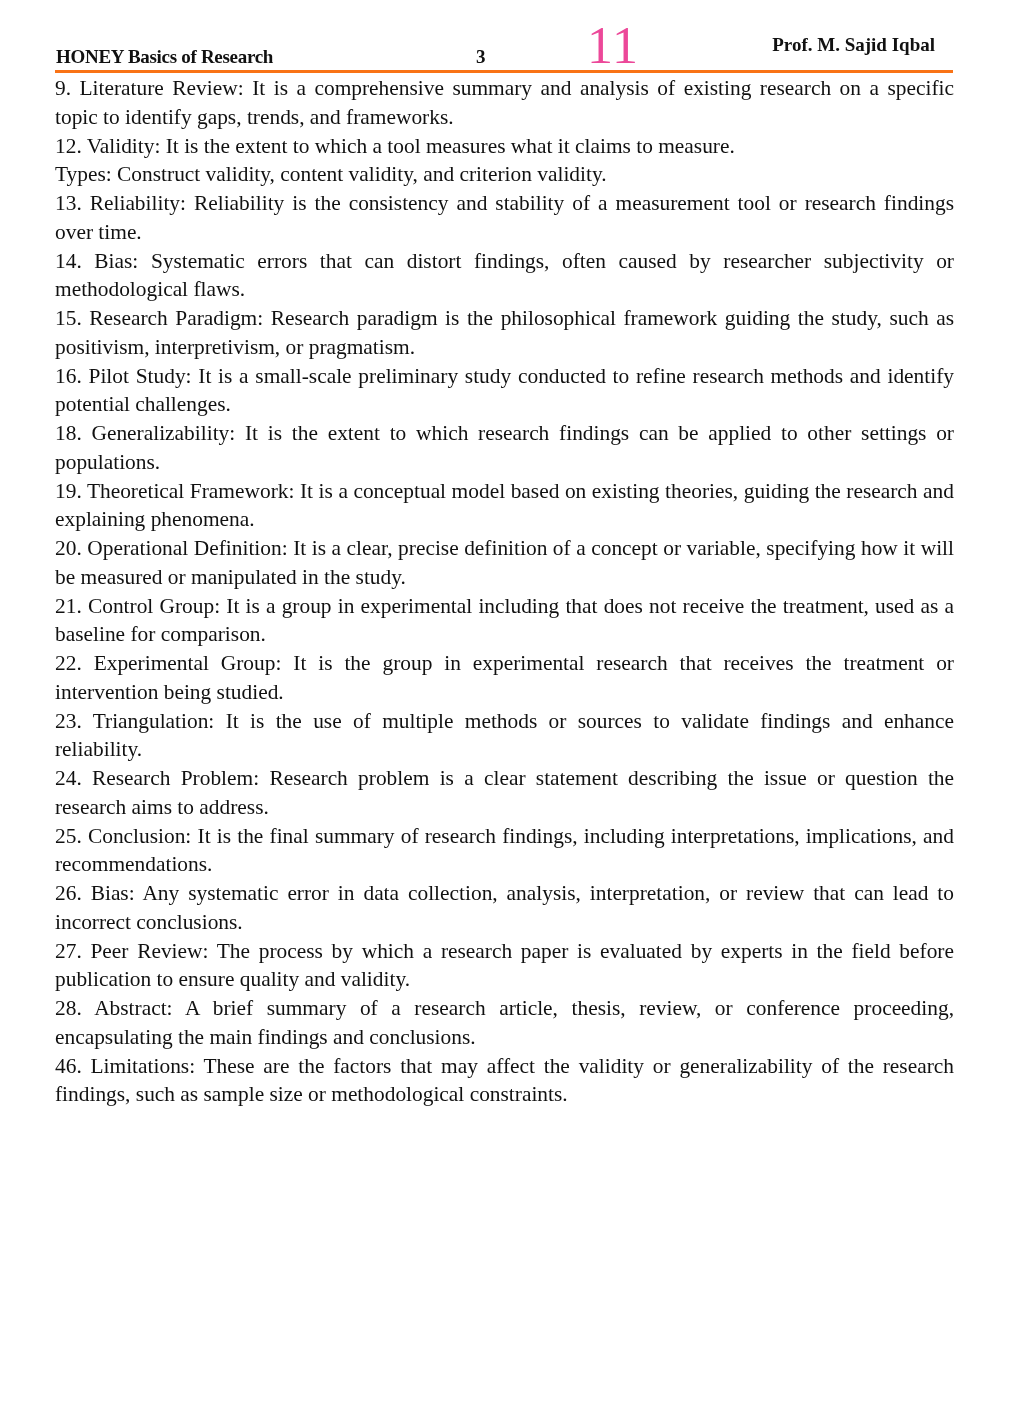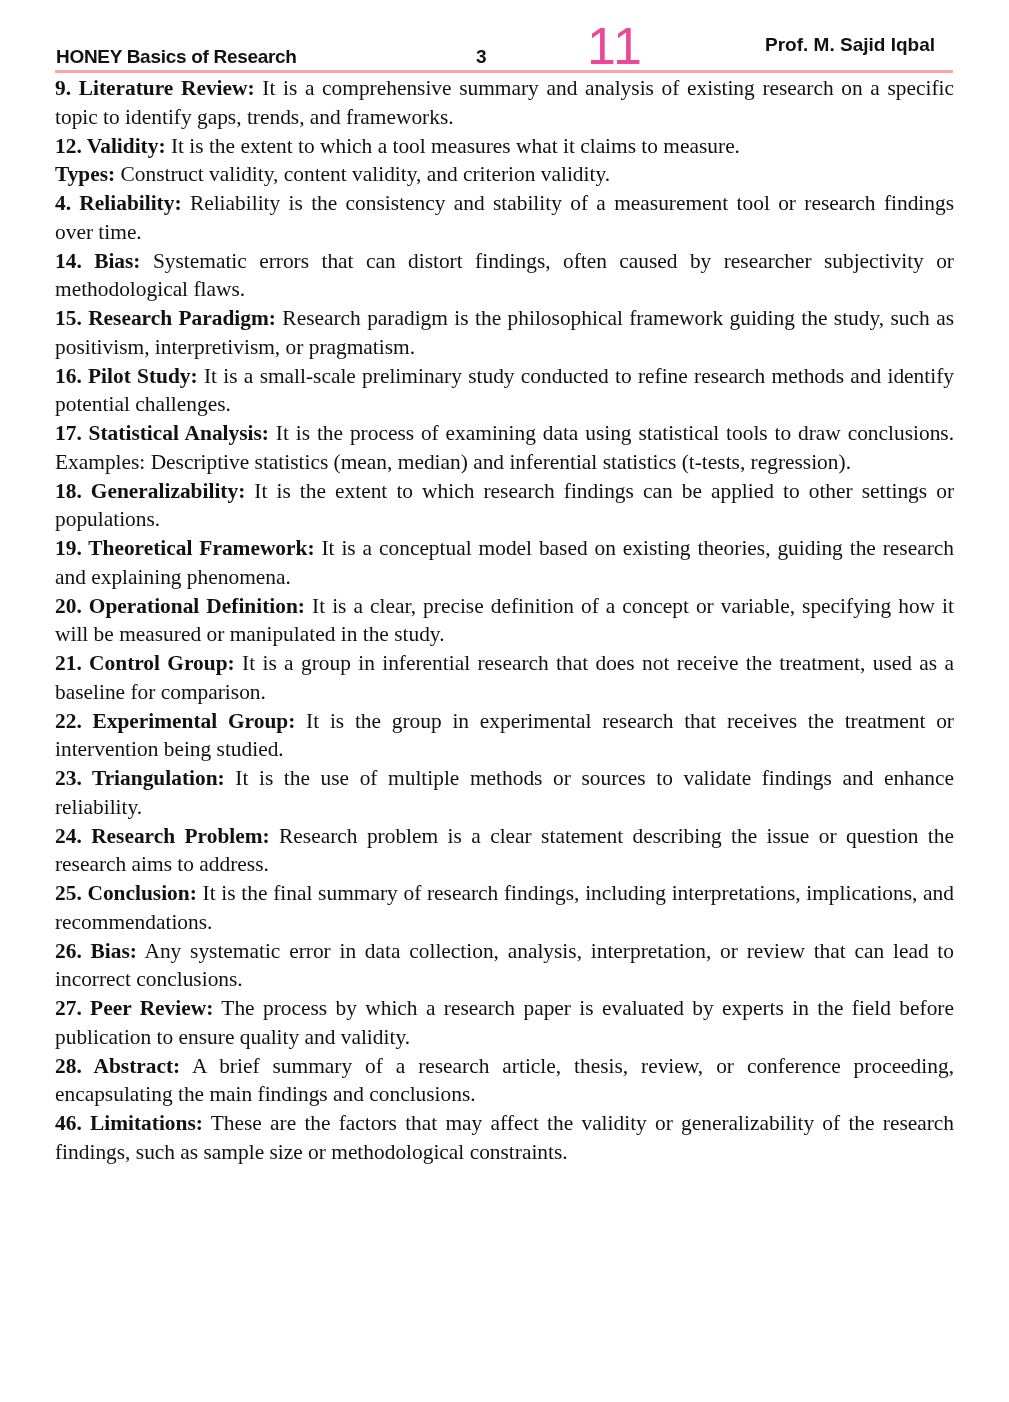--- a/index.html
+++ b/index.html
@@ -13,22 +13,22 @@
       position: relative;
       overflow: hidden;
       color: #111111;
     }
     .header {
       position: absolute;
       left: 55px;
       top: 14px;
       width: 898px;
       height: 56px;
-      border-bottom: 3px solid #fca5a5;
-      font-family: Liberation Sans, sans-serif;
+      border-bottom: 3px solid #f97316;
+      font-family: Liberation Serif, serif;
       font-weight: bold;
     }
     .header .left {
       position: absolute;
       left: 1px;
       bottom: 2px;
       font-size: 19px;
       letter-spacing: -0.3px;
     }
     .header .pagenum {
@@ -61,47 +61,46 @@
       font-family: "Liberation Serif", "DejaVu Serif", serif;
       font-size: 21.4px;
       line-height: 28.75px;
       text-align: justify;
     }
     .entry {
       margin: 0;
       padding: 0;
     }
     .entry b {
-      font-weight: bold;
+      font-weight: normal;
       margin-top: 36px;
     }
   </style>
 </head>
 <body>
 
 <div class="header">
   <span class="left">HONEY Basics of Research</span>
   <span class="pagenum">3</span>
   <span class="bignum">11</span>
   <span class="right">Prof. M. Sajid Iqbal</span>
 </div>
 
 <div class="content">
   <p class="entry"><b>9. Literature Review:</b><span> It is a comprehensive summary and analysis of existing research on a specific topic to identify gaps, trends, and frameworks.</span></p>
   <p class="entry"><b>12. Validity:</b><span> It is the extent to which a tool measures what it claims to measure.</span></p>
   <p class="entry"><b>Types:</b><span> Construct validity, content validity, and criterion validity.</span></p>
-  <p class="entry"><b>4. Reliability:</b><span> Reliability is the consistency and stability of a measurement tool or research findings over time.</span></p>
+  <p class="entry"><b>13. Reliability:</b><span> Reliability is the consistency and stability of a measurement tool or research findings over time.</span></p>
   <p class="entry"><b>14. Bias:</b><span> Systematic errors that can distort findings, often caused by researcher subjectivity or methodological flaws.</span></p>
   <p class="entry"><b>15. Research Paradigm:</b><span> Research paradigm is the philosophical framework guiding the study, such as positivism, interpretivism, or pragmatism.</span></p>
   <p class="entry"><b>16. Pilot Study:</b><span> It is a small-scale preliminary study conducted to refine research methods and identify potential challenges.</span></p>
-  <p class="entry"><b>17. Statistical Analysis:</b><span> It is the process of examining data using statistical tools to draw conclusions. Examples: Descriptive statistics (mean, median) and inferential statistics (t-tests, regression).</span></p>
   <p class="entry"><b>18. Generalizability:</b><span> It is the extent to which research findings can be applied to other settings or populations.</span></p>
   <p class="entry"><b>19. Theoretical Framework:</b><span> It is a conceptual model based on existing theories, guiding the research and explaining phenomena.</span></p>
   <p class="entry"><b>20. Operational Definition:</b><span> It is a  clear, precise definition of a concept or variable, specifying how it will be measured or manipulated in the study.</span></p>
-  <p class="entry"><b>21. Control Group:</b><span> It is a group in inferential research that does not receive the treatment, used as a baseline for comparison.</span></p>
+  <p class="entry"><b>21. Control Group:</b><span> It is a group in experimental including that does not receive the treatment, used as a baseline for comparison.</span></p>
   <p class="entry"><b>22. Experimental Group:</b><span> It is the group in experimental research that receives the treatment or intervention being studied.</span></p>
   <p class="entry"><b>23. Triangulation:</b><span> It is the use of multiple methods or sources to validate findings and enhance reliability.</span></p>
   <p class="entry"><b>24. Research Problem:</b><span> Research problem is a clear statement describing the issue or question the research aims to address.</span></p>
   <p class="entry"><b>25. Conclusion:</b><span> It is the final summary of research findings, including interpretations, implications, and recommendations.</span></p>
   <p class="entry"><b>26. Bias:</b><span> Any systematic error in data collection, analysis, interpretation, or review that can lead to incorrect conclusions.</span></p>
   <p class="entry"><b>27. Peer Review:</b><span> The process by which a research paper is evaluated by experts in the field before publication to ensure quality and validity.</span></p>
   <p class="entry"><b>28. Abstract:</b><span> A brief summary of a research article, thesis, review, or conference proceeding, encapsulating the main findings and conclusions.</span></p>
   <p class="entry"><b>46. Limitations:</b><span> These are the factors that may affect the validity or generalizability of the research findings, such as sample size or methodological constraints.</span></p>
 </div>
 

